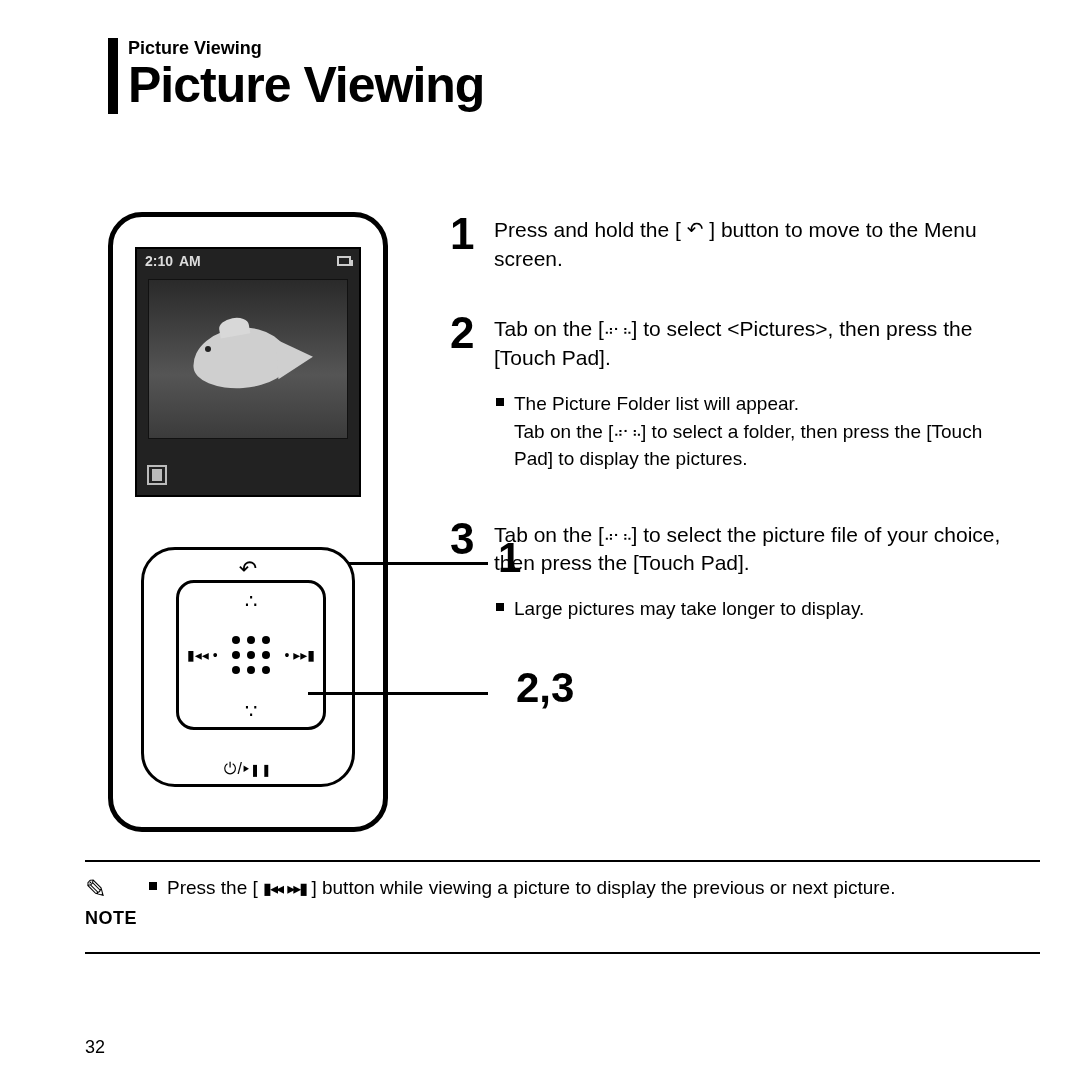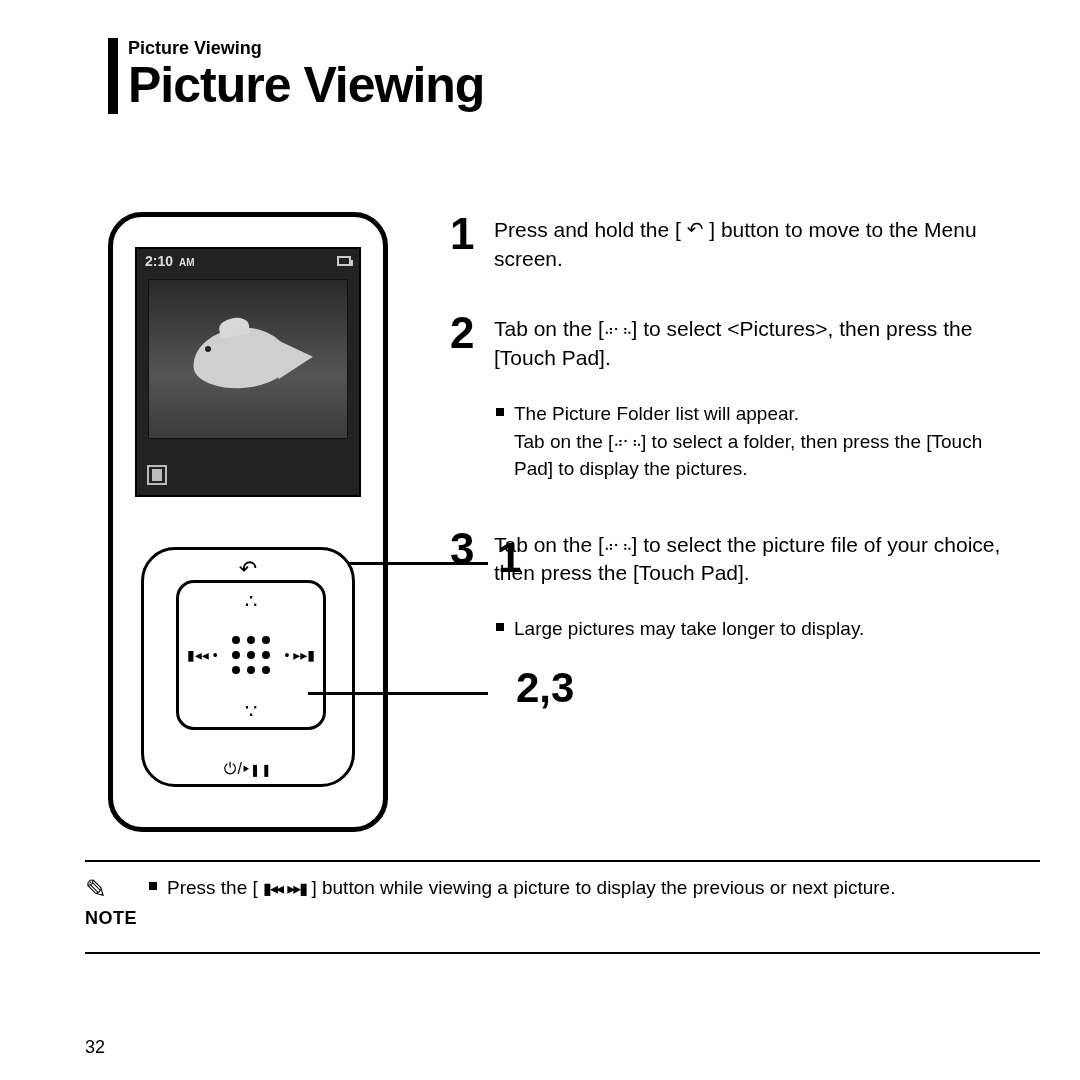--- a/index.html
+++ b/index.html
@@ -5,21 +5,21 @@
   * { box-sizing: border-box; margin: 0; padding: 0; }
   html, body { width: 1080px; height: 1080px; background: #fff; font-family: Arial, Helvetica, sans-serif; color: #000; }
   .page { position: relative; width: 1080px; height: 1080px; padding: 40px 60px 40px 42px; }
   .side-rule { position: absolute; left: 108px; top: 38px; width: 10px; height: 76px; background: #000; }
   .section-label { position: absolute; left: 128px; top: 38px; font-size: 18px; font-weight: bold; }
   .page-title { position: absolute; left: 128px; top: 56px; font-size: 50px; font-weight: bold; letter-spacing: -1px; }
   .device-wrap { position: absolute; left: 108px; top: 212px; width: 300px; }
   .device { width: 280px; height: 620px; border: 5px solid #000; border-radius: 34px; background: #fff; position: relative; }
   .screen { position: absolute; left: 22px; top: 30px; width: 226px; height: 250px; background: #222; border: 2px solid #000; }
   .status { display: flex; justify-content: space-between; align-items: center; padding: 4px 8px; color: #ddd; font-size: 14px; font-weight: bold; }
-  .status .am { font-size: 10px; margin-left: 2px; }
+  .status .am { font-size: 14px; margin-left: 2px; }
   .batt { width: 14px; height: 10px; border: 2px solid #ccc; position: relative; }
   .batt:after { content: ""; position: absolute; right: -4px; top: 2px; width: 2px; height: 6px; background: #ccc; }
   .photo { margin: 6px auto 0; width: 200px; height: 160px; background: linear-gradient(180deg,#2a2a2a 0%, #555 60%, #3b3b3b 100%); position: relative; border: 1px solid #111; overflow: hidden; }
   .fish-body { position: absolute; left: 44px; top: 48px; width: 96px; height: 60px; background: #cfcfcf; border-radius: 52% 48% 50% 50% / 60% 60% 40% 40%; transform: rotate(-4deg); }
   .fish-tail { position: absolute; left: 128px; top: 58px; width: 0; height: 0; border-left: 36px solid #cfcfcf; border-top: 20px solid transparent; border-bottom: 20px solid transparent; transform: rotate(-4deg); }
   .fish-fin { position: absolute; left: 70px; top: 38px; width: 30px; height: 18px; background: #d8d8d8; border-radius: 50% 50% 0 0; transform: rotate(-10deg); }
   .fish-eye { position: absolute; left: 56px; top: 66px; width: 6px; height: 6px; background: #222; border-radius: 50%; }
   .progress { position: absolute; left: 10px; bottom: 10px; width: 20px; height: 20px; border: 2px solid #bbb; color:#bbb; display:flex; align-items:center; justify-content:center; font-size:18px; }
   .progress:before,.progress:after{content:"";position:absolute;top:2px;bottom:2px;width:5px;background:#bbb;}
   .progress:before{left:3px;} .progress:after{right:3px;}
@@ -38,21 +38,21 @@
   .lead1 { left: 240px; top: 350px; width: 140px; }
   .lead2 { left: 200px; top: 480px; width: 180px; }
   .callout { position: absolute; font-size: 42px; font-weight: bold; }
   .c1 { left: 390px; top: 322px; }
   .c2 { left: 408px; top: 452px; }
   .steps { position: absolute; left: 450px; top: 212px; right: 60px; }
   .step { display: flex; margin-bottom: 38px; }
   .num { font-size: 44px; font-weight: bold; width: 44px; flex-shrink: 0; line-height: 1; }
   .body { padding-top: 4px; }
   .body .bold { font-size: 21px; font-weight: normal; line-height: 1.35; }
-  .sub { margin-top: 28px; }
+  .sub { margin-top: 18px; }
   .sub-item { display: flex; font-size: 19px; line-height: 1.45; margin-bottom: 6px; }
   .sub-item .sq { width: 8px; height: 8px; background: #000; margin: 8px 10px 0 2px; flex-shrink: 0; }
   .note-rule { position: absolute; left: 85px; right: 40px; height: 2px; background: #000; }
   .note-block { position: absolute; left: 85px; right: 40px; top: 864px; }
   .note-icon { position: absolute; left: 0; top: 10px; font-size: 26px; }
   .note-label { position: absolute; left: 0; top: 44px; font-size: 18px; font-weight: bold; letter-spacing: 0.5px; }
   .note-list { margin-left: 62px; padding-top: 10px; }
   .page-num { position: absolute; left: 85px; bottom: 22px; font-size: 18px; }
   .dots-inline { display: inline-block; letter-spacing: -1px; font-size: 14px; vertical-align: middle; }
   .tri-prev, .tri-next { font-size: 16px; vertical-align: middle; letter-spacing: -2px;}

